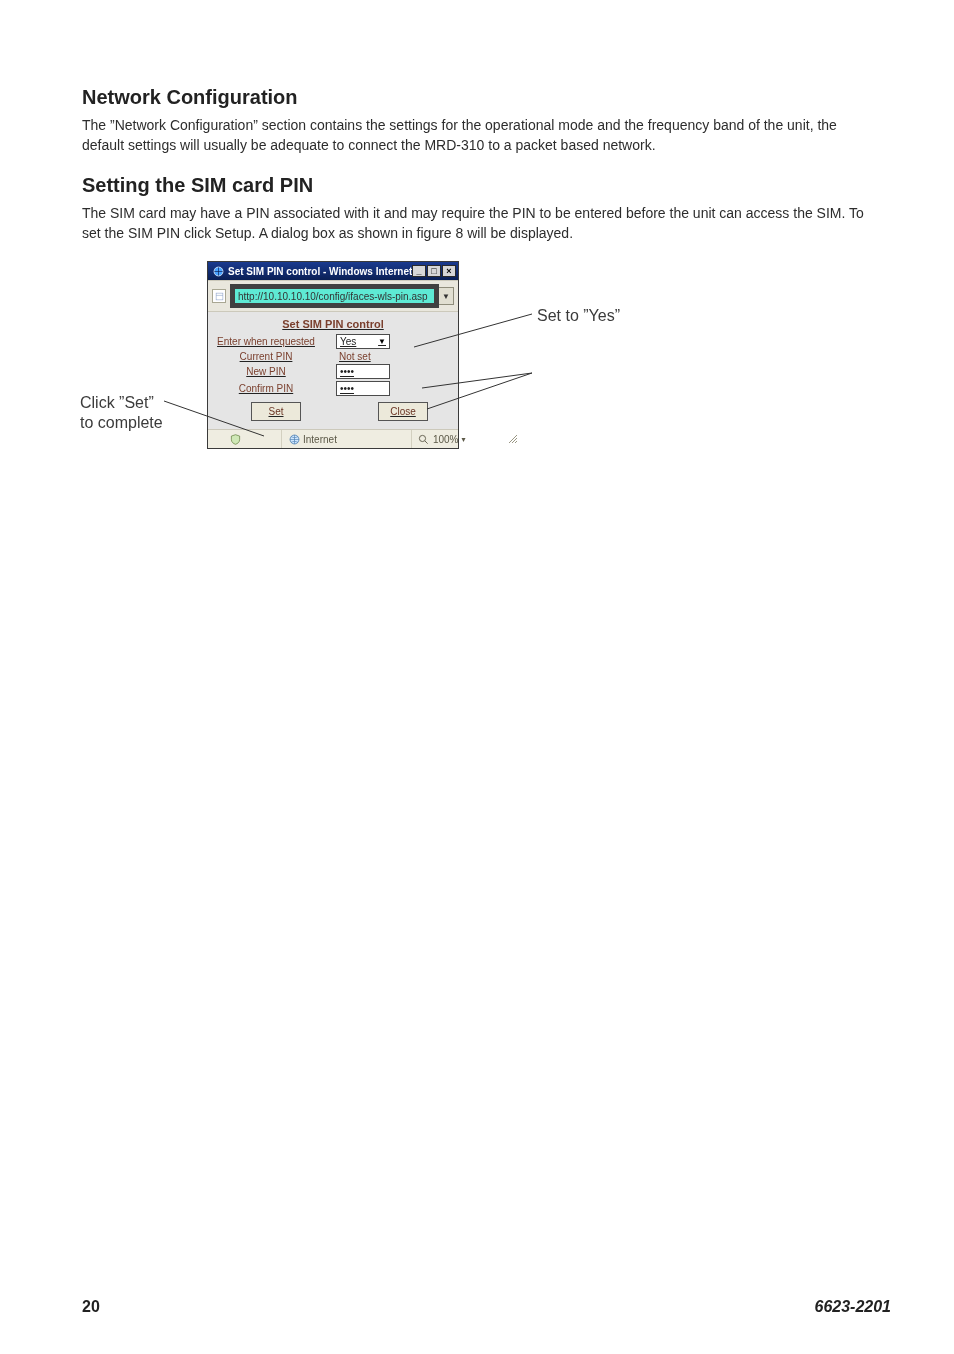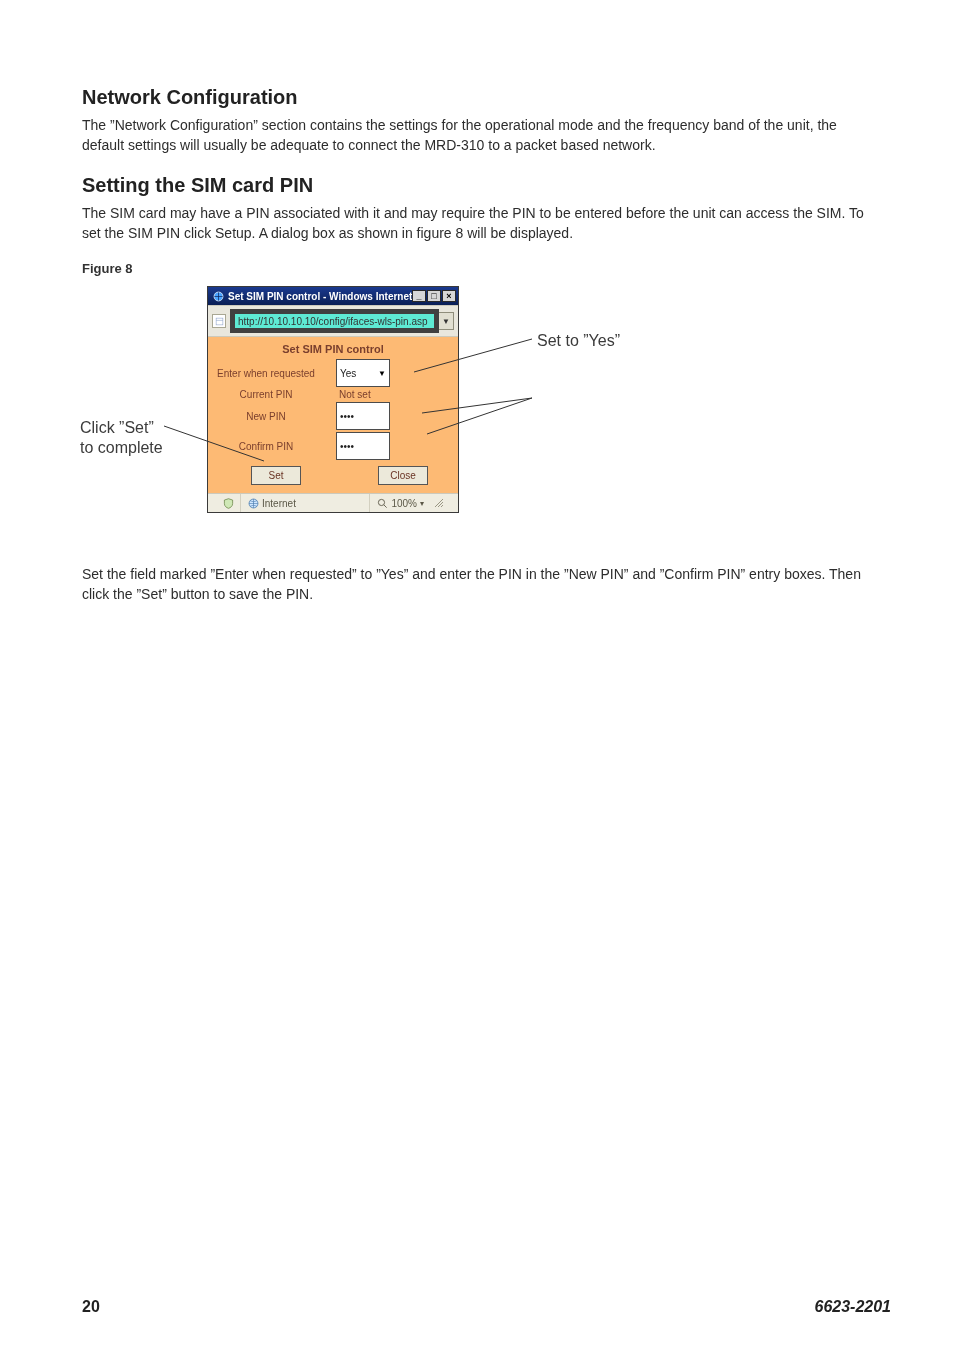--- a/index.html
+++ b/index.html
@@ -106,21 +106,22 @@
   .dropbtn {
     width: 14px; height: 16px; background: #e1dfd1;
     border: 1px solid #8f8d7b; border-left: none;
     display: inline-flex; align-items: center; justify-content: center;
     font-size: 8px; color: #333;
   }
 
   
   .dlgbody {
     padding: 6px 8px 8px 8px;
-    background: #fdba74;
+    background: #e5e5e5;
+    text-decoration: underline;
   }
   .dlghead {
     text-align: center;
     font-weight: 700;
     color: #7a3f2d;
     font-size: 11px;
     margin-bottom: 4px;
   }
   .formrow {
     display: flex;
@@ -133,21 +134,21 @@
     color: #7a3f2d;
     font-size: 10px;
     padding-right: 20px;
     line-height: 1.1;
   }
   .formrow .ctl {
     flex: 0 0 80px;
     display: flex; align-items: center; justify-content: flex-start;
   }
   .selbox, .txtbox {
-    width: 54px; height: 28px;
+    width: 54px; height: 15px;
     background: #fff; border: 1px solid #4b4b4b;
     font-size: 10px; box-sizing: border-box;
     display: flex; align-items: center;
     padding: 0 3px;
   }
   .selbox { justify-content: space-between; }
   .selbox .arr { font-size: 8px; color: #000; }
   .plain {
     font-size: 10px; color: #7a3f2d;
     padding-left: 3px;
@@ -167,21 +168,22 @@
   }
 
   .statusbar {
     height: 18px;
     display: flex;
     align-items: flex-start;
     background: #efede1;
     border-top: 1px solid #ccc9bb;
     font-size: 10px;
     color: #5b5847;
-    padding: 0 12px;
+    padding: 0 19px;
+    gap: 34px;
   }
   .statusbar .seg {
     display: flex; align-items: center; gap: 3px;
     padding: 0 6px;
     border-left: 1px solid #d3d0c0;
     height: 100%;
   }
   .statusbar .seg:first-child { border-left: none; padding-left: 2px; }
   .statusbar .grow { flex: 1; }
   .globe, .shield, .zoomi {
@@ -217,21 +219,20 @@
 </head>
 <body>
 
 <div class="page">
 
   <h2 class="section">Network Configuration</h2>
   <p class="body">The ”Network Configuration” section contains the settings for the operational mode and the frequency band of the unit, the default settings will usually be adequate to connect the MRD-310 to a packet based network.</p>
 
   <h2 class="section">Setting the SIM card PIN</h2>
   <p class="body">The SIM card may have a PIN associated with it and may require the PIN to be entered before the unit can access the SIM. To set the SIM PIN click Setup. A dialog box as shown in figure 8 will be displayed.</p>
-  <div class="figcap">Figure 8</div>
 
   <div class="figure">
 
     <div class="ann" style="left:-2px; top:132px;">
       <span>Click ”Set”</span><br>
       <span>to complete</span>
     </div>
 
     <div class="ann" style="left:455px; top:45px;">Set to ”Yes”</div>
 
@@ -349,19 +350,18 @@
       <line x1="450" y1="53" x2="332" y2="86" stroke="#333" stroke-width="1"></line>
 
       <line x1="450" y1="112" x2="340" y2="127" stroke="#333" stroke-width="1"></line>
       <line x1="450" y1="112" x2="345" y2="148" stroke="#333" stroke-width="1"></line>
 
       <line x1="82" y1="140" x2="182" y2="175" stroke="#333" stroke-width="1"></line>
     </svg>
 
   </div>
 
-  <p class="body" style="margin-top:18px;">Set the field marked ”Enter when requested” to ”Yes” and enter the PIN in the ”New PIN” and ”Confirm PIN” entry boxes. Then click the ”Set” button to save the PIN.</p>
 
   <div class="footer">
     <span class="pn">20</span>
     <span class="dn">6623-2201</span>
   </div>
 </div>
 
 </body></html>

